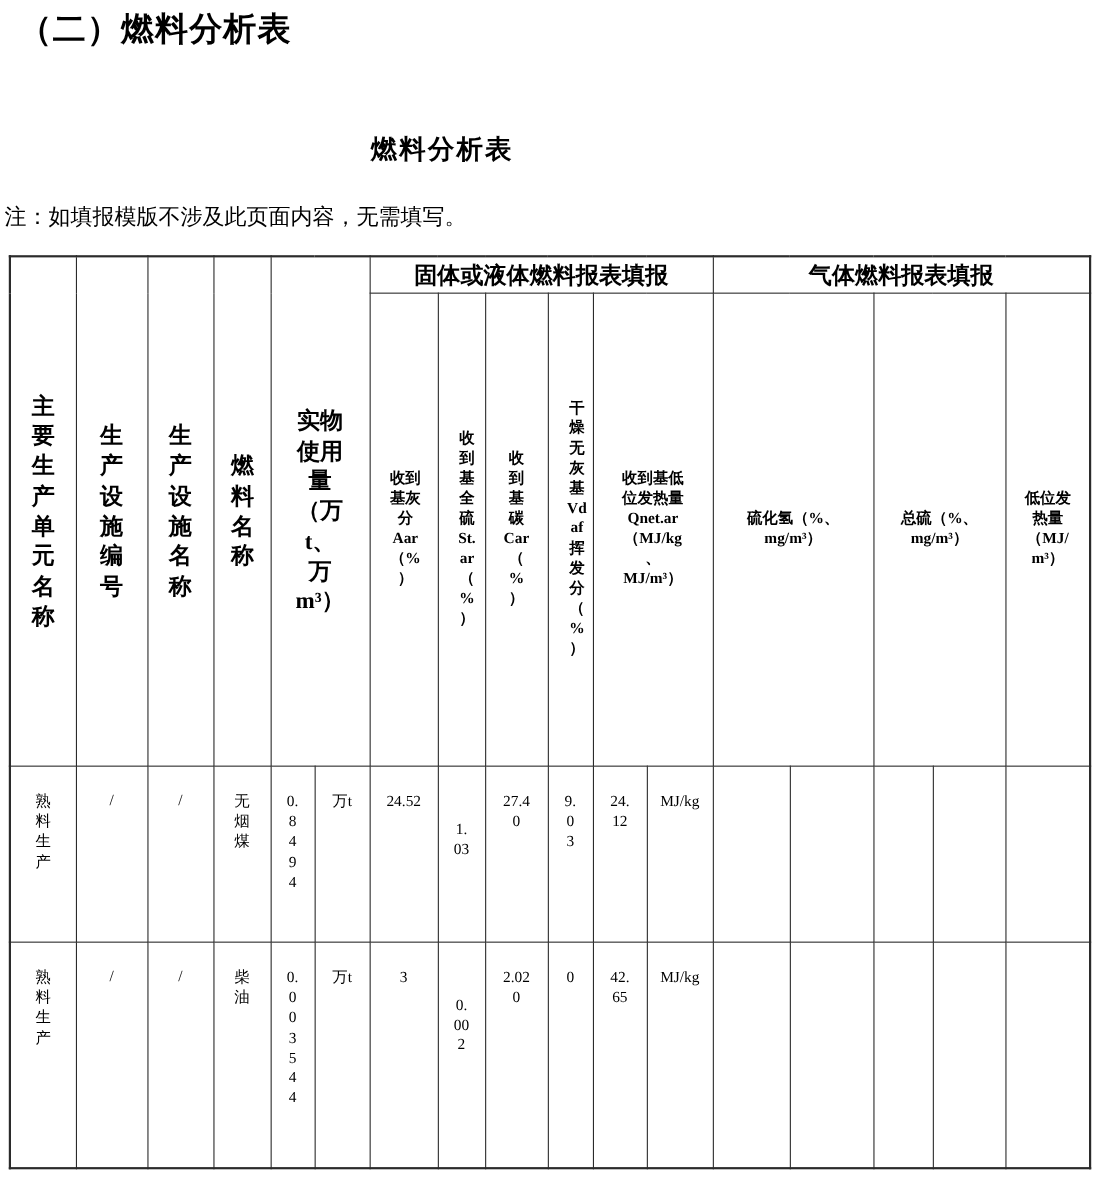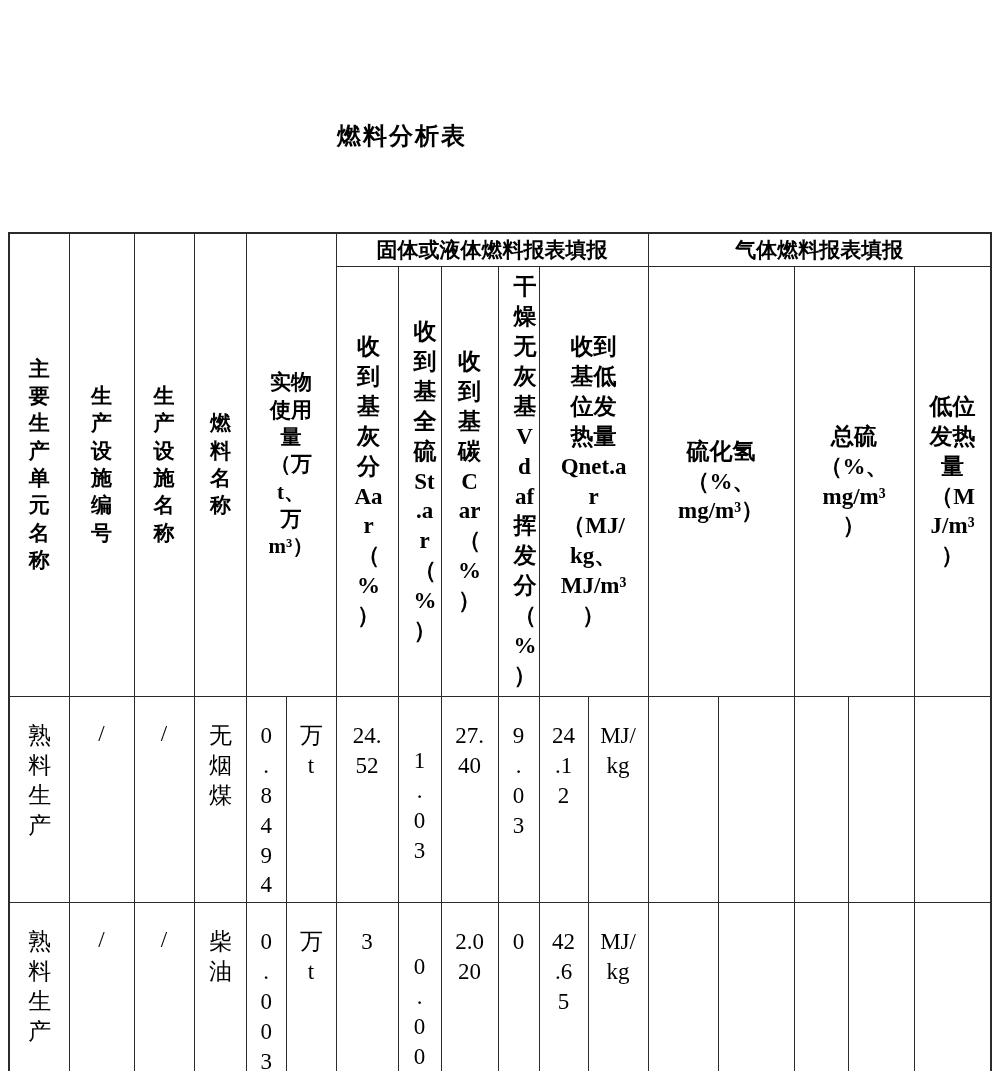--- a/index.html
+++ b/index.html
@@ -24,21 +24,21 @@
     font-size: 20px;
   }
 
   table.fuel {
     position: absolute; left: 8px; top: 232px;
     width: 982px; border-collapse: collapse; table-layout: fixed;
     border: 2px solid #2b2b2b;
   }
   table.fuel th, table.fuel td {
     border: 1.5px solid #2b2b2b;
-    font-size: 23px; text-align: center;
+    font-size: 14px; text-align: center;
     overflow: hidden;
   }
   table.fuel th { font-weight: bold; vertical-align: middle; padding: 2px 15px; }
   table.fuel td { font-weight: normal; vertical-align: top; padding: 24px 1px 2px 1px; }
 
   tr.r-group { height: 33px; }
   tr.r-head  { height: 430px; }
   tr.r-d1    { height: 160px; }
   tr.r-d2    { height: 205px; }
   tr.r-group th { font-size: 21px; }
@@ -53,21 +53,23 @@
   .w22 { width: 22px; } .w23 { width: 23px; }
   .w26 { width: 26px; } .w31 { width: 31px; } .w32 { width: 32px; }
   .w34 { width: 34px; } .w37 { width: 37px; } .w46 { width: 46px; }
   .w66 { width: 66px; } .w76 { width: 76px; } .w96 { width: 96px; }
 </style>
 </head>
 <body>
 
 <div class="page">
 
+  <div class="section-heading">（二）燃料分析表</div>
   <div class="table-title">燃料分析表</div>
+  <div class="note">注：如填报模版不涉及此页面内容，无需填写。</div>
 
   <table class="fuel">
     <colgroup>
       <col style="width:60px">
         <col style="width:65px">
         <col style="width:60px">
         <col style="width:52px">
       <col style="width:40px">
         <col style="width:50px">
       <col style="width:62px">

